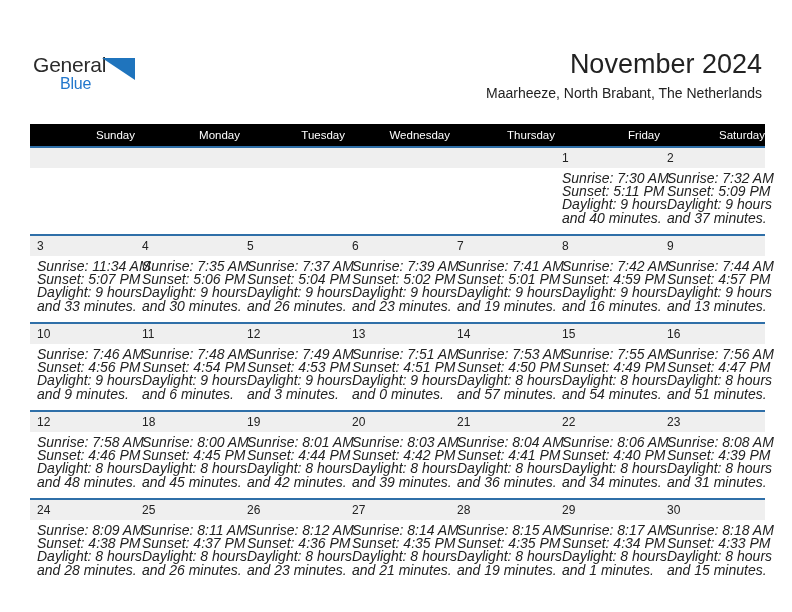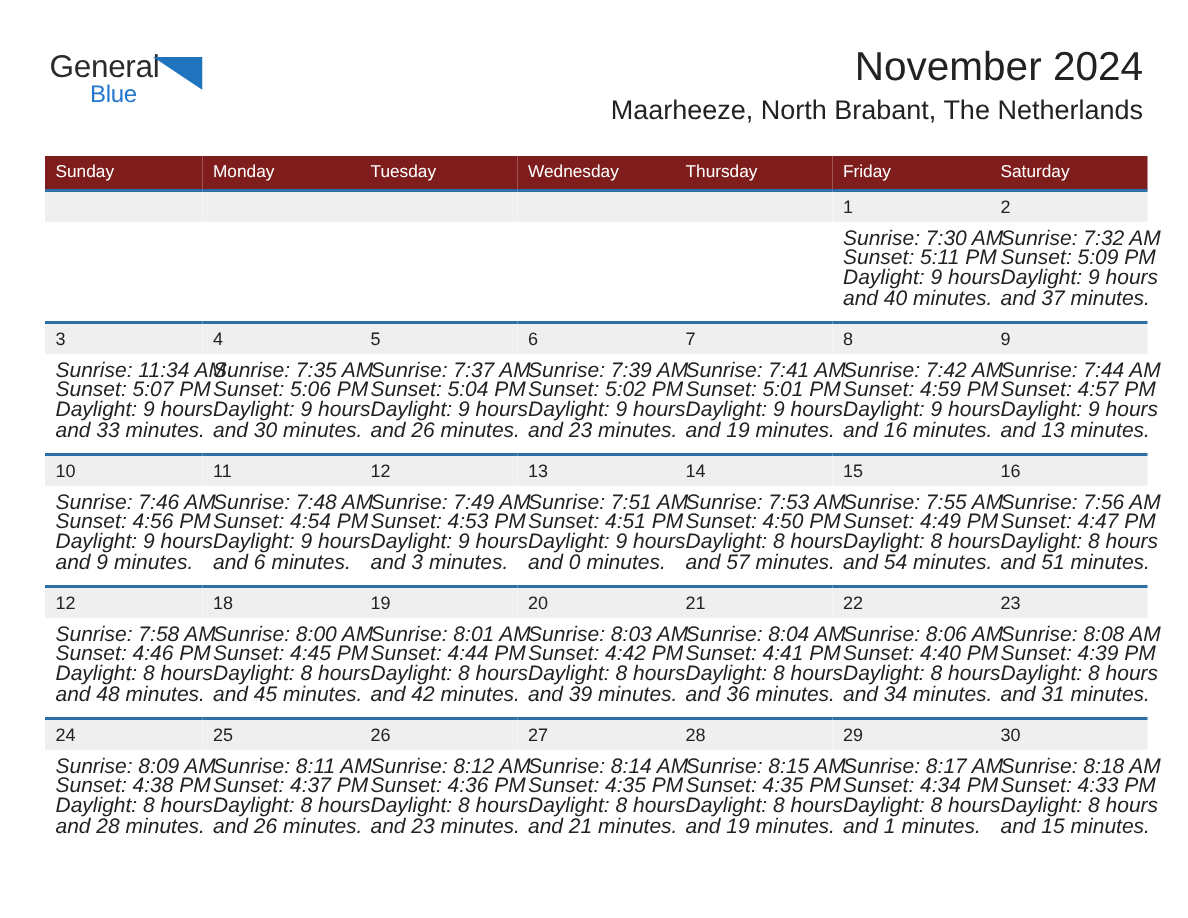--- a/index.html
+++ b/index.html
@@ -12,20 +12,21 @@
     height: 612px;
     font-family: "Liberation Sans", sans-serif;
     color: #222222;
     overflow: hidden;
   }
   .page {
     position: relative;
     width: 792px;
     height: 528px;
     box-sizing: border-box;
+    margin-top: 20px;
   }
 
   
   .top {
     position: absolute;
     left: 0;
     top: 0;
     width: 792px;
     height: 100px;
   }
@@ -70,41 +71,41 @@
   }
   .cal-title {
     font-size: 27px;
     color: #222222;
     font-weight: normal;
     line-height: 32px;
     white-space: nowrap;
   }
   .cal-subtitle {
     margin-top: 5px;
-    font-size: 18px;
+    font-size: 14px;
     color: #222222;
     line-height: 17px;
     white-space: nowrap;
   }
 
   
   .cal {
     position: absolute;
     left: 30px;
     top: 104px;
     width: 735px;
     border-collapse: collapse;
     table-layout: fixed;
   }
   .cal th {
-    background: #7f1d1d;
+    background: #000000;
     color: #ffffff;
     font-size: 11.5px;
     font-weight: normal;
-    text-align: left;
+    text-align: right;
     padding: 5px 0 5px 7px;
     height: 11px;
     border: none;
   }
   .cal td {
     vertical-align: top;
     padding: 0;
     border: none;
     border-top: 2px solid #2f6fa8;
     height: 88px;

